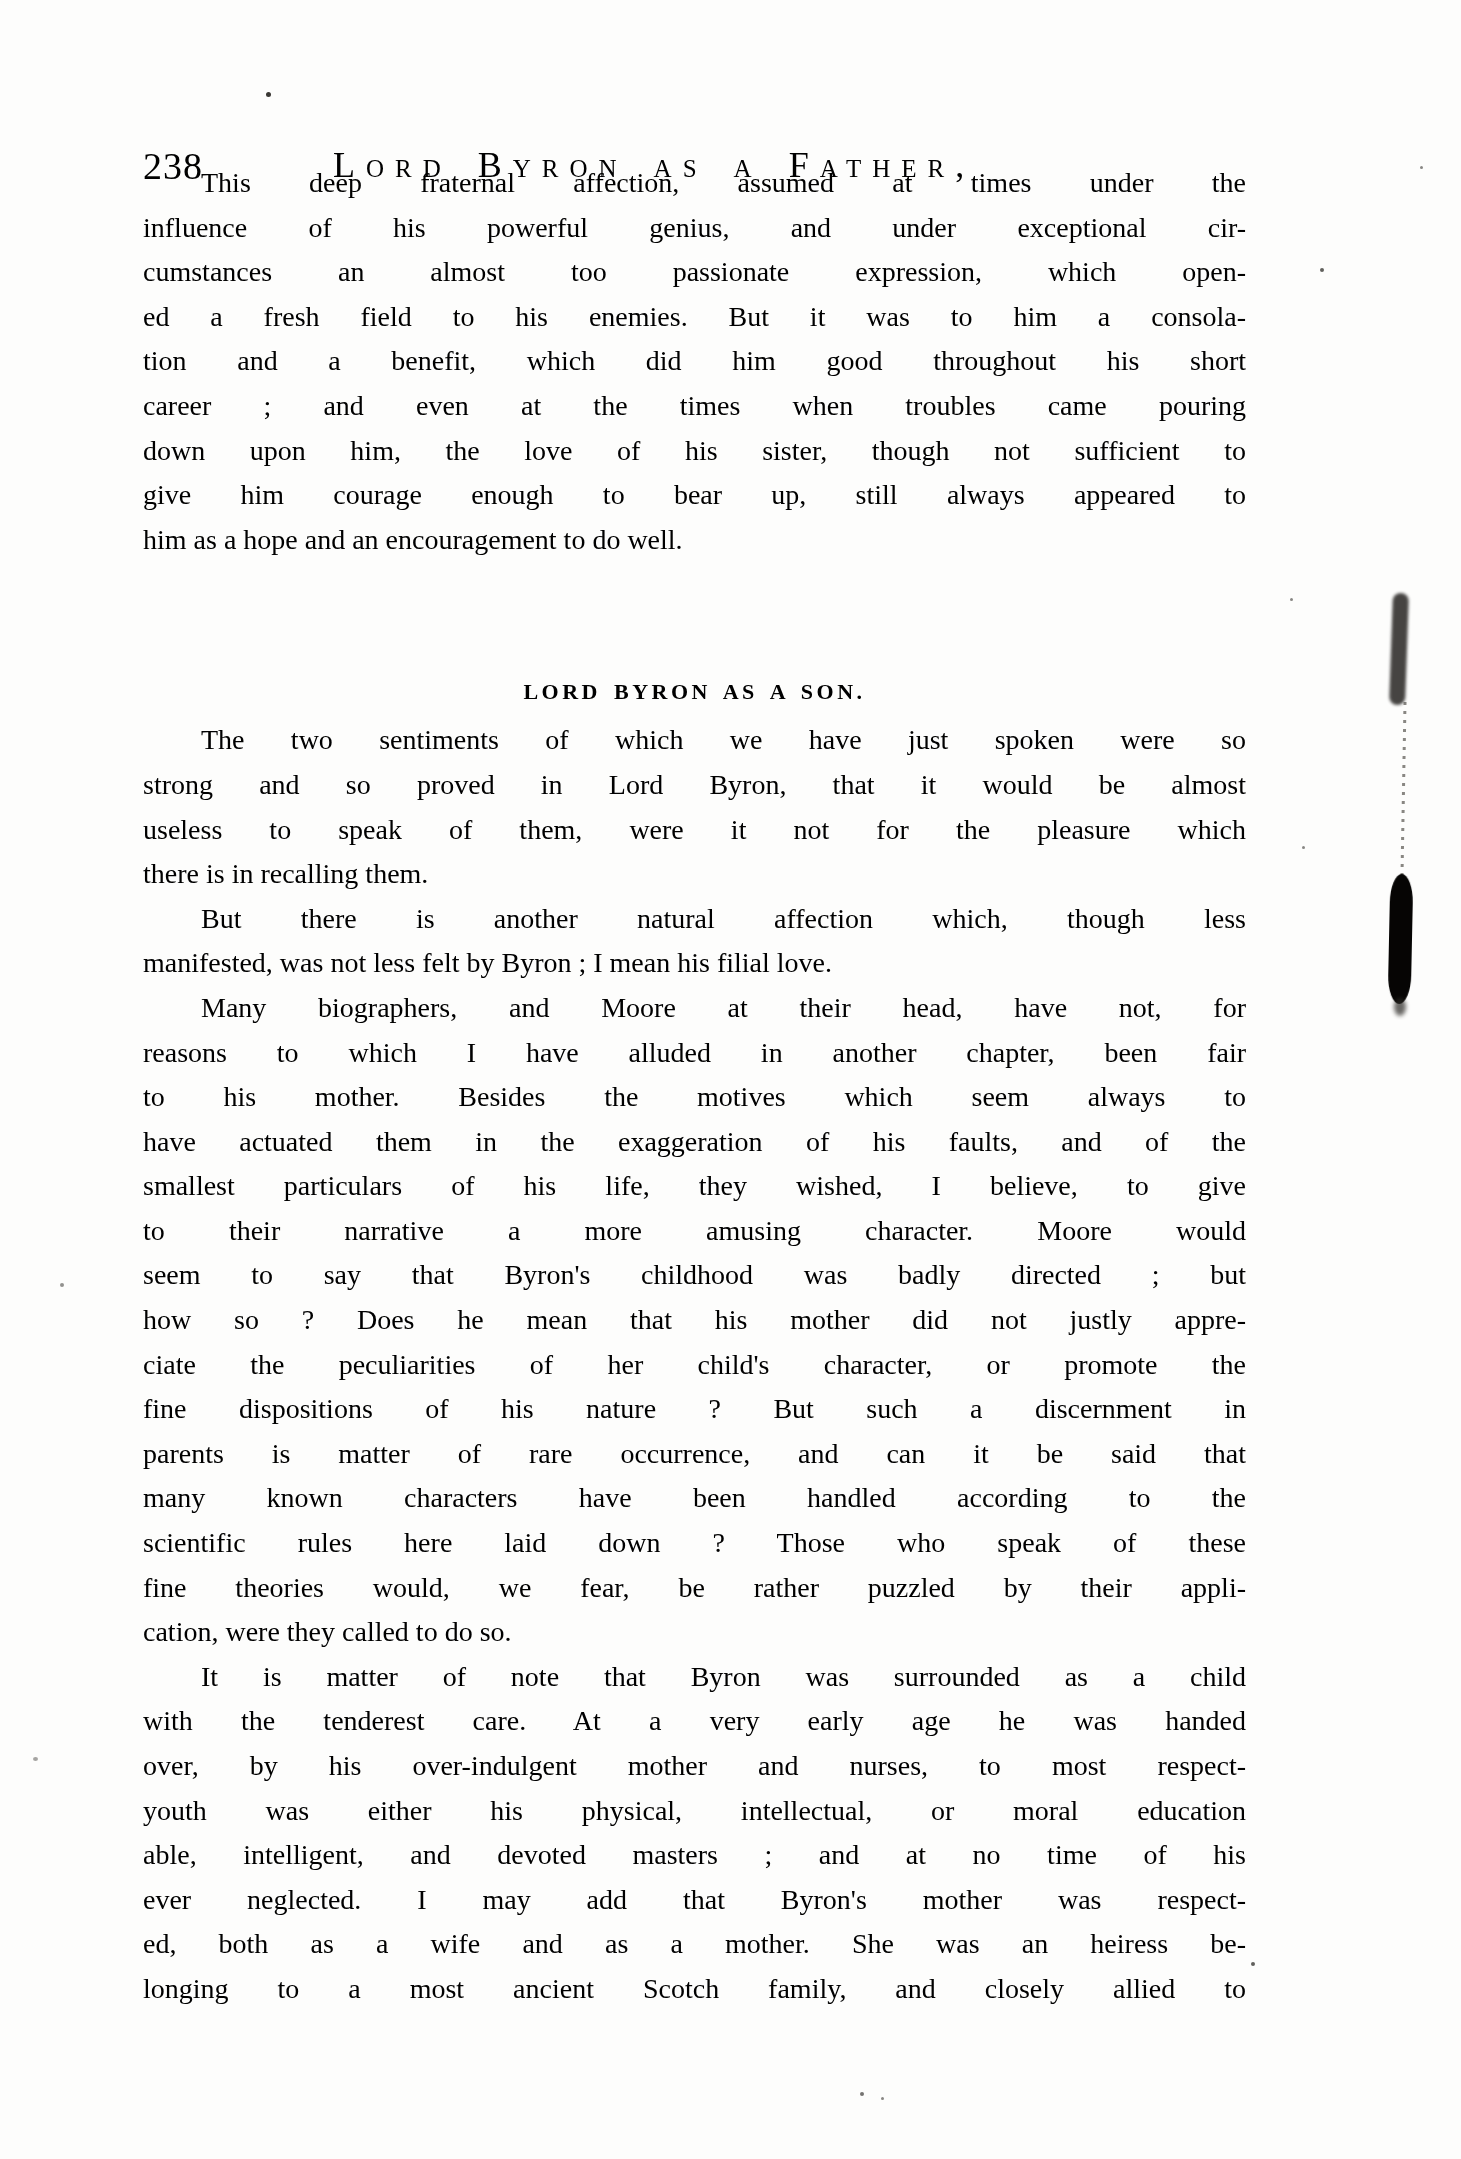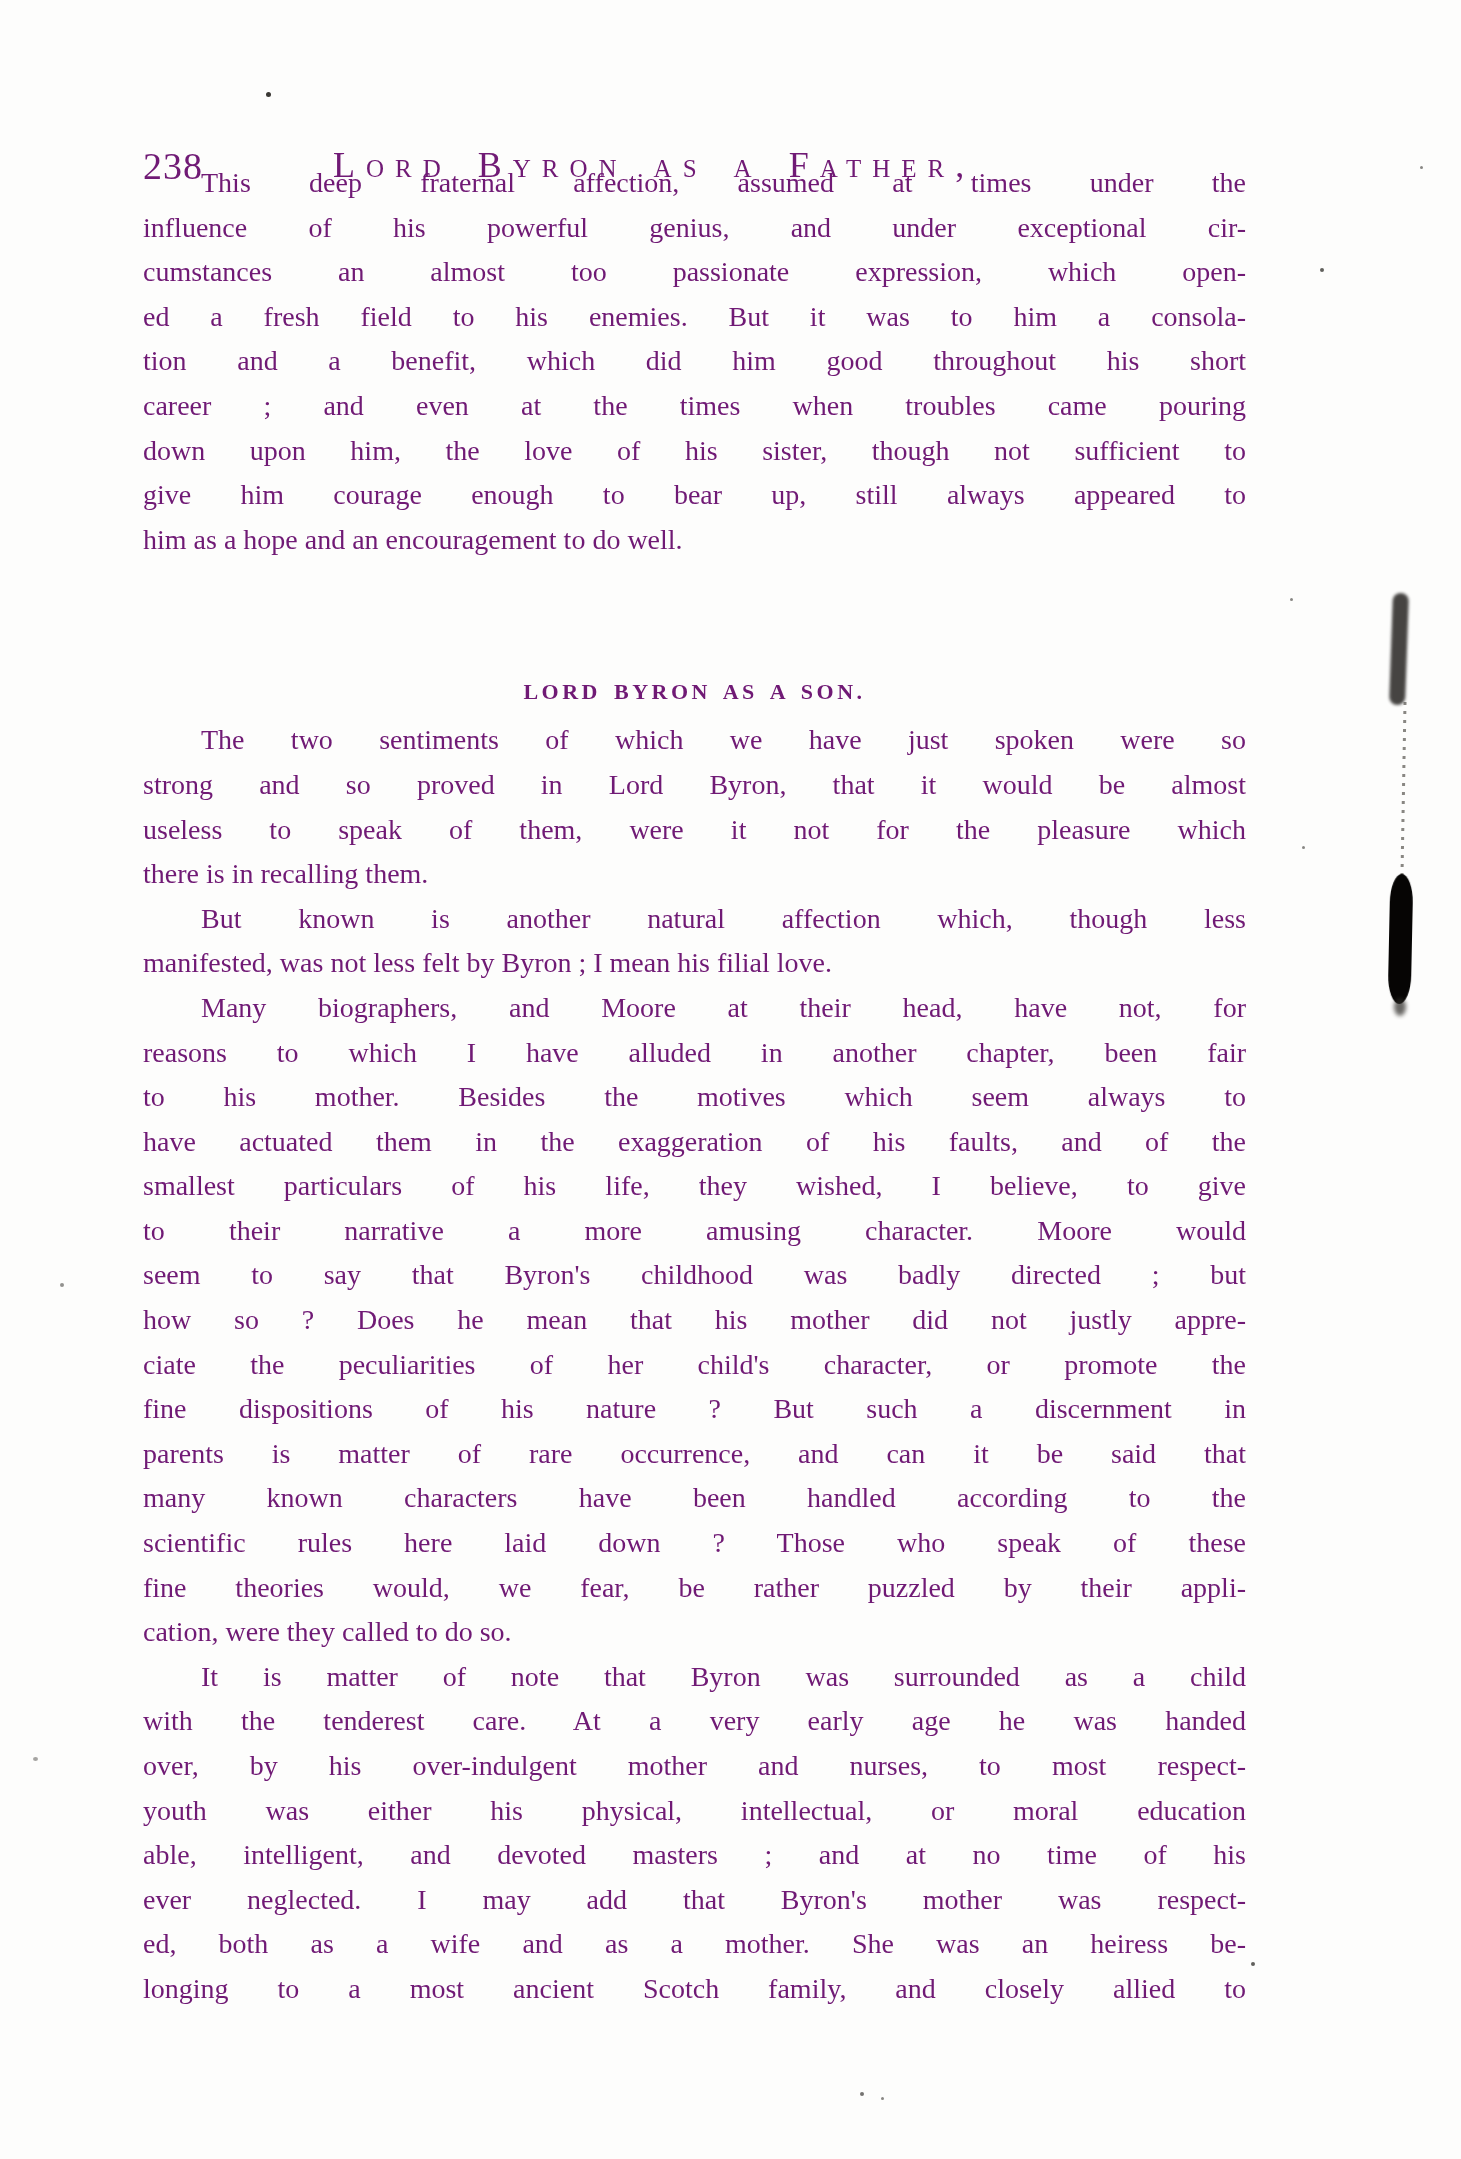--- a/index.html
+++ b/index.html
@@ -3,21 +3,21 @@
 <meta charset="utf-8">
 <style>
   html,body { margin:0; padding:0; background:#888; }
   .page {
     position: relative;
     width: 1461px;
     height: 2159px;
     background: #fdfdfc;
     overflow: hidden;
     font-family: "Liberation Serif", "DejaVu Serif", serif;
-    color: #701a75;
+    color: #000000;
   }
   
   .header {
     position: absolute;
     left: 143px;
     top: 138px;
     width: 1103px;
     height: 64px;
   }
   .page-number {
@@ -128,21 +128,21 @@
       <div class="line">tion and a benefit, which did him good throughout his short</div>
       <div class="line">career ; and even at the times when troubles came pouring</div>
       <div class="line">down upon him, the love of his sister, though not sufficient to</div>
       <div class="line">give him courage enough to bear up, still always appeared to</div>
       <div class="line last">him as a hope and an encouragement to do well.</div>
       <div class="section-heading">LORD BYRON AS A SON.</div>
       <div class="line first">The two sentiments of which we have just spoken were so</div>
       <div class="line">strong and so proved in Lord Byron, that it would be almost</div>
       <div class="line">useless to speak of them, were it not for the pleasure which</div>
       <div class="line last">there is in recalling them.</div>
-      <div class="line first">But known is another natural affection which, though less</div>
+      <div class="line first">But there is another natural affection which, though less</div>
       <div class="line last">manifested, was not less felt by Byron ; I mean his filial love.</div>
       <div class="line first">Many biographers, and Moore at their head, have not, for</div>
       <div class="line">reasons to which I have alluded in another chapter, been fair</div>
       <div class="line">to his mother.  Besides the motives which seem always to</div>
       <div class="line">have actuated them in the exaggeration of his faults, and of the</div>
       <div class="line">smallest particulars of his life, they wished, I believe, to give</div>
       <div class="line">to their narrative a more amusing character.  Moore would</div>
       <div class="line">seem to say that Byron's childhood was badly directed ; but</div>
       <div class="line">how so ?  Does he mean that his mother did not justly appre-</div>
       <div class="line">ciate the peculiarities of her child's character, or promote the</div>

